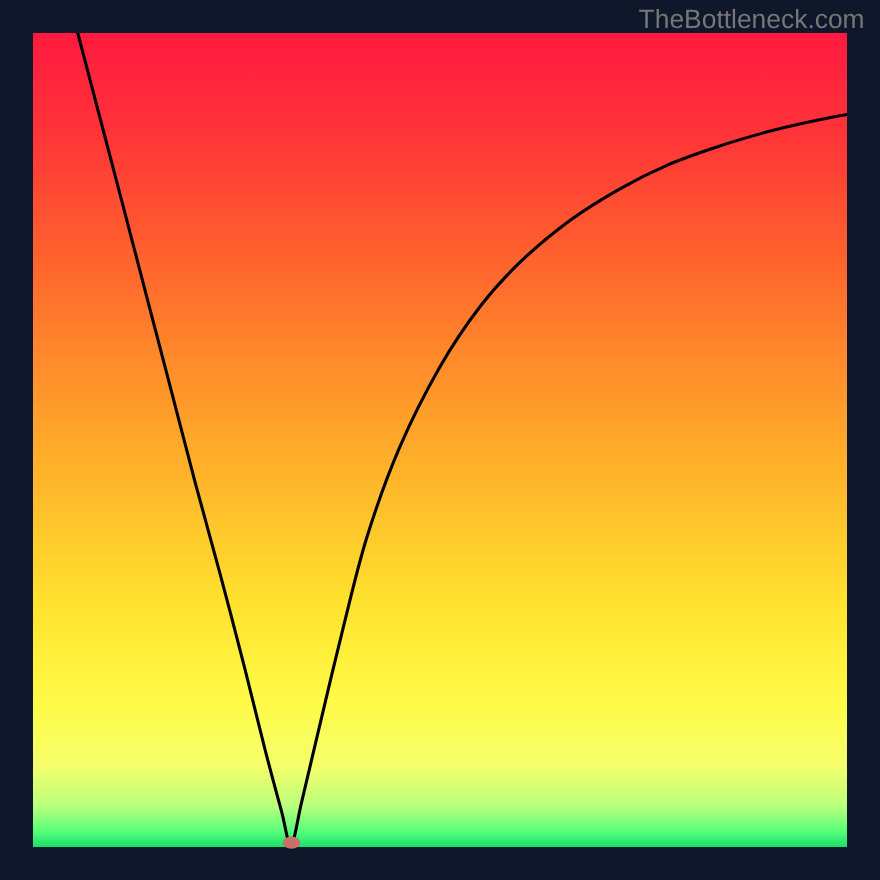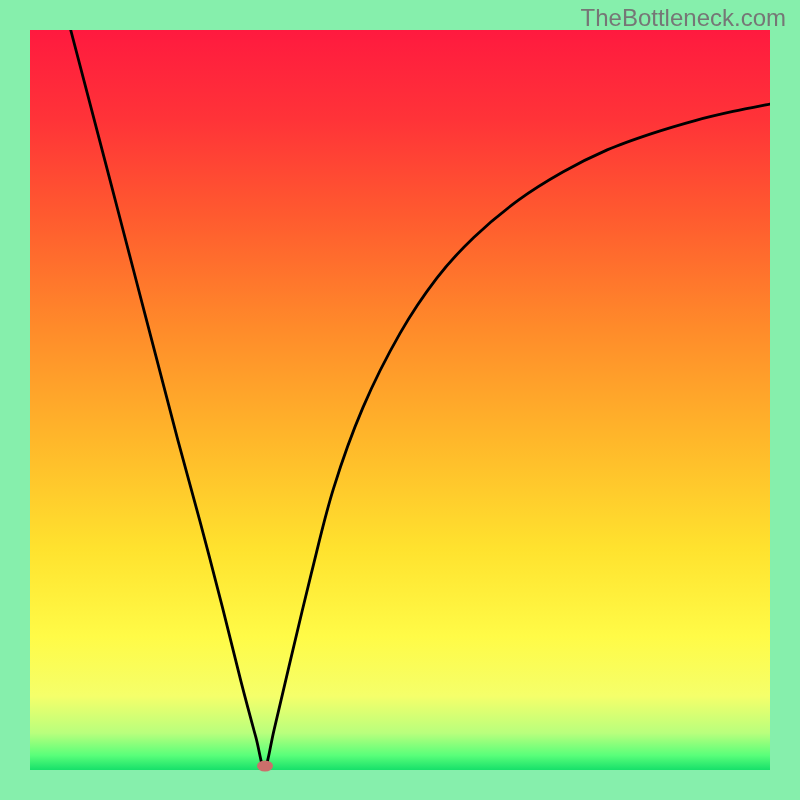--- a/index.html
+++ b/index.html
@@ -7,21 +7,21 @@
     padding: 0;
     width: 800px;
     height: 800px;
     background: #000;
     overflow: hidden;
   }
   .frame {
     position: relative;
     width: 800px;
     height: 800px;
-    background: #86efac;
+    background: #0f172a;
   }
   .watermark {
     position: absolute;
     top: 4px;
     right: 14px;
     font-family: Arial, Helvetica, sans-serif;
     font-size: 24px;
     color: #767676;
     letter-spacing: 0px;
     user-select: none;

